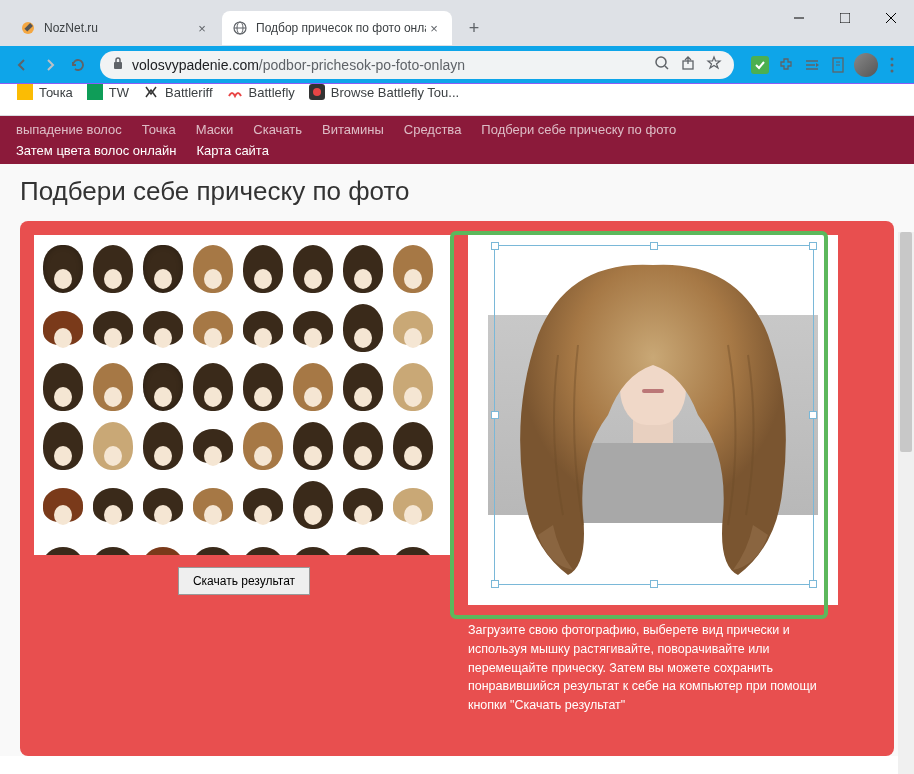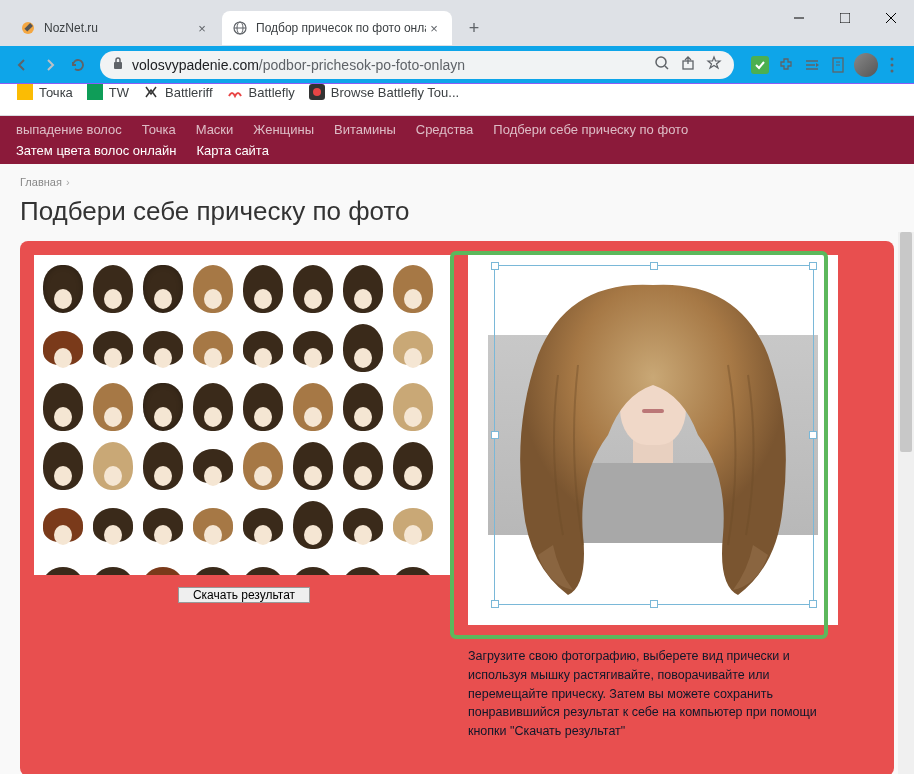--- a/index.html
+++ b/index.html
@@ -49,38 +49,38 @@
 .hair-grid::-webkit-scrollbar-thumb{background:#c0c0c0}
 .hair-row{display:flex;gap:4px;margin-bottom:4px}
 .hair-item{width:46px;height:55px;cursor:pointer;display:flex;align-items:center;justify-content:center}
 .hair-shape{width:40px;height:48px;background:#3a2a1a;border-radius:50% 50% 45% 45%;position:relative}
 .hair-shape.light{background:#a67845}
 .hair-shape.blonde{background:#c9a876}
 .hair-shape.red{background:#7a3a1a}
 .hair-shape.curly{border-radius:45% 45% 50% 50%;box-shadow:inset 0 0 6px rgba(0,0,0,0.3)}
 .hair-shape.short{height:34px;border-radius:50% 50% 40% 40%}
 .hair-shape::after{content:"";position:absolute;top:50%;left:50%;transform:translateX(-50%);width:18px;height:20px;background:#f5e6d3;border-radius:50%}
-.download-btn{background:#efefef;border:1px solid #999;padding:0 14px;font-size:12px;display:block;margin:12px auto 0;cursor:pointer}
+.download-btn{background:#efefef;border:1px solid #999;padding:6px 14px;font-size:12px;display:block;margin:12px auto 0;cursor:pointer}
 .right-col{flex:1;padding-left:14px;position:relative}
 .preview-box{background:#fff;width:370px;height:370px;position:relative;overflow:hidden}
 .highlight-border{position:absolute;top:-4px;left:-4px;width:378px;height:388px;border:4px solid #5cb85c;border-radius:6px;z-index:5;pointer-events:none}
 .photo-bg{position:absolute;top:80px;left:20px;width:330px;height:200px;background:linear-gradient(#c8c8c8,#b8b8b8)}
 .face{position:absolute;top:100px;left:152px;width:66px;height:90px;background:#f0d8c8;border-radius:45% 45% 40% 40%;z-index:2}
 .face::before{content:"";position:absolute;top:18px;left:12px;width:9px;height:5px;background:#444;border-radius:50%;box-shadow:32px 0 #444}
 .face::after{content:"";position:absolute;top:54px;left:22px;width:22px;height:4px;background:#b77;border-radius:3px}
 .neck{position:absolute;top:180px;left:165px;width:40px;height:40px;background:#e8d0c0;z-index:1}
 .shirt{position:absolute;top:208px;left:110px;width:150px;height:80px;background:#a8a8a8;border-radius:10px 10px 0 0;z-index:1}
 .big-hair{position:absolute;top:20px;left:30px;width:310px;height:330px;z-index:3;pointer-events:none}
 .big-hair svg{width:100%;height:100%}
 .sel-handles{position:absolute;top:10px;left:26px;width:320px;height:340px;border:1px solid #7ab8d8;z-index:4}
 .handle{position:absolute;width:8px;height:8px;background:#fff;border:1px solid #7ab8d8}
 .h-tl{top:-4px;left:-4px}.h-tr{top:-4px;right:-4px}.h-bl{bottom:-4px;left:-4px}.h-br{bottom:-4px;right:-4px}
 .h-tm{top:-4px;left:50%;margin-left:-4px}.h-bm{bottom:-4px;left:50%;margin-left:-4px}
 .h-ml{top:50%;left:-4px;margin-top:-4px}.h-mr{top:50%;right:-4px;margin-top:-4px}
-.instructions{color:#0f172a;font-size:12.5px;line-height:1.5;margin-top:22px;width:370px}
+.instructions{color:#ffffff;font-size:12.5px;line-height:1.5;margin-top:16px;width:370px}
 .scrollbar-v{position:absolute;right:0;top:116px;bottom:0;width:16px;background:#f0f0f0}
 .scrollbar-v-thumb{position:absolute;top:0;left:2px;width:12px;height:220px;background:#c8c8c8;border-radius:2px}
 </style>
 </head>
 <body>
 
 <div class="titlebar"></div>
 <div class="window-controls">
   <div class="wc">
       <svg width="10" height="10">
@@ -226,34 +226,31 @@
         </svg></span>
       <span>Browse Battlefly Tou...</span>
     </div>
 </div>
 
 <div class="page">
   <div class="site-nav">
     <span style="opacity:.7">выпадение волос</span>
     <span style="opacity:.7">Точка</span>
     <span style="opacity:.7">Маски</span>
-    <span style="opacity:.7">Женщины</span>
+    <span style="opacity:.7">Скачать</span>
     <span style="opacity:.7">Витамины</span>
     <span style="opacity:.7">Средства</span>
     <span style="opacity:.7">Подбери себе прическу по фото</span>
   </div>
   <div class="site-nav" style="padding-top:0">
     <span>Затем цвета волос онлайн</span>
     <span>Карта сайта</span>
   </div>
 
   <div class="container">
-    <div class="breadcrumb">
-      <span>Главная</span><span class="sep">›</span>
-    </div>
     <h1>Подбери себе прическу по фото</h1>
 
     <div class="main-panel">
       <div class="left-col">
         <div class="hair-grid">
           <div class="hair-row">
               <div class="hair-item">
                 <div class="hair-shape curly"></div>
               </div>
               <div class="hair-item">

